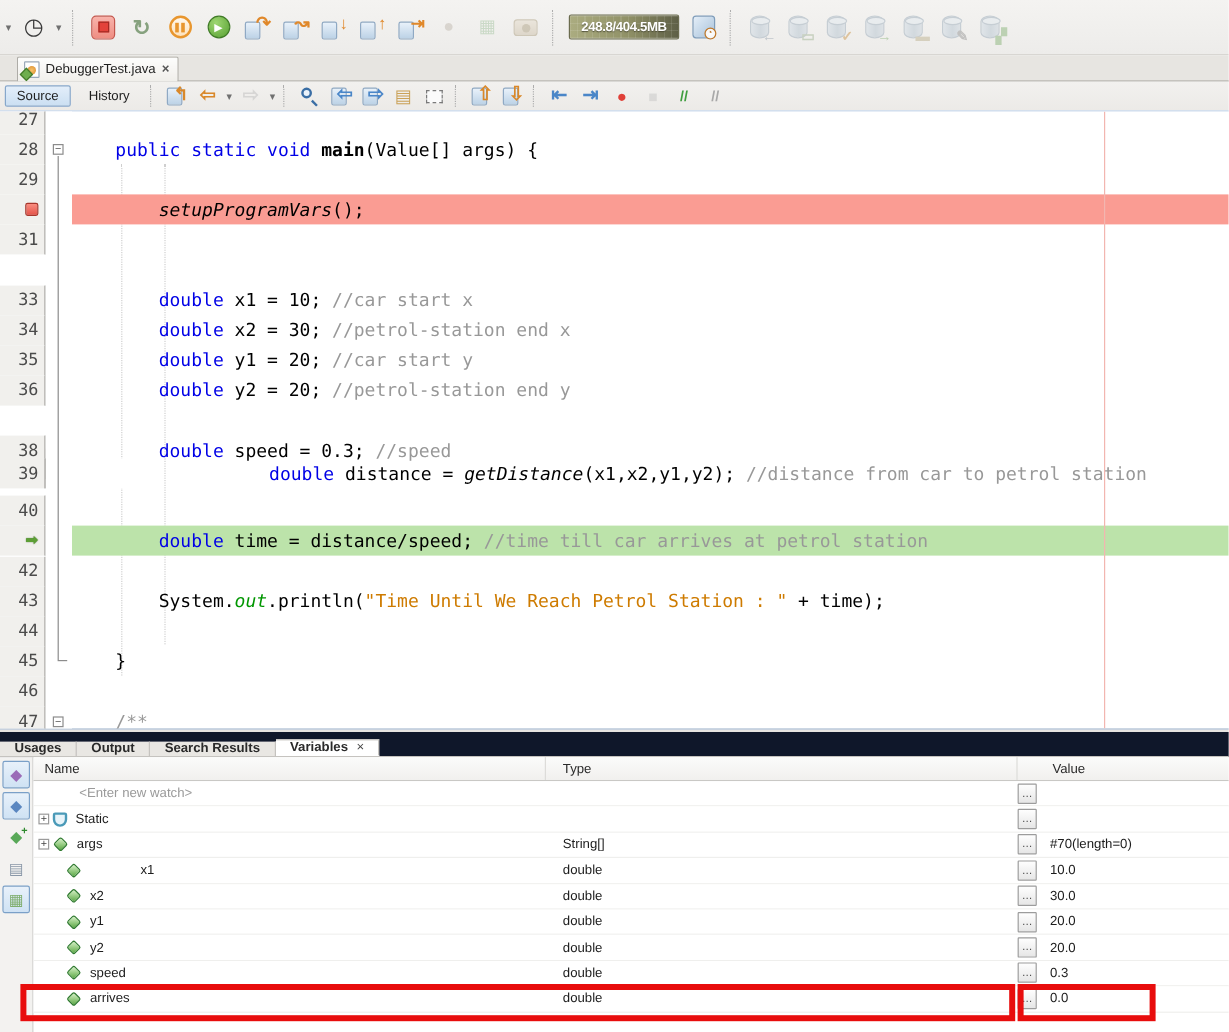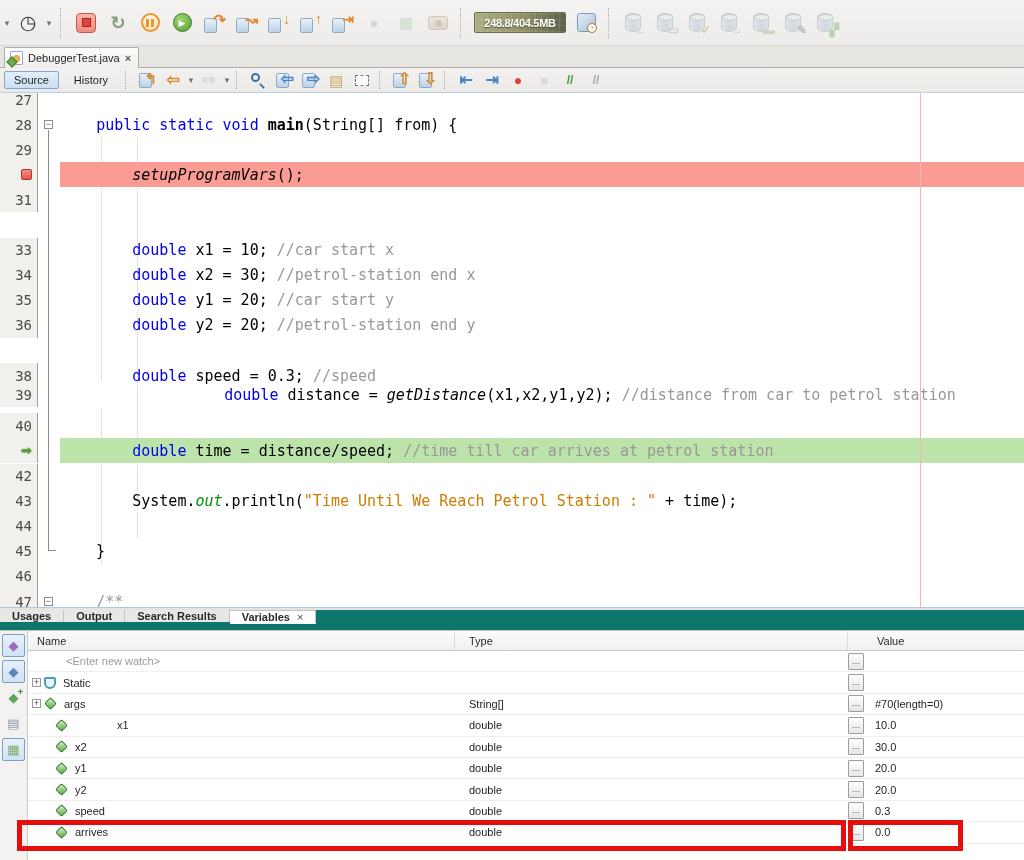--- a/index.html
+++ b/index.html
@@ -56,21 +56,21 @@
   .ic-lens { position:relative; width:18px; height:18px; }
   .ic-lens .c { position:absolute; left:2px; top:2px; width:9px; height:9px; border:2px solid #3a6ea5;
     border-radius:50%; background:#eaf2fa; }
   .ic-lens .h { position:absolute; left:12px; top:12px; width:2px; height:6px; background:#3a6ea5;
     transform:rotate(-45deg); }
   .ic-rectsel { width:14px; height:11px; border:1px dashed #7a7a7a; background:#fbfbfb; }
 
   
   .doc-tabbar { position:absolute; left:0; top:46px; width:1024px; height:22px; background:#e7e5e1;
     border-bottom:1px solid #aeaca7; display:flex; align-items:flex-end; }
-  .doc-tab { height:21px; margin-left:4px; background:linear-gradient(#fdfdfc,#f0eeea);
+  .doc-tab { height:21px; margin-left:14px; background:linear-gradient(#fdfdfc,#f0eeea);
     border:1px solid #aeaca7; border-bottom:none; border-radius:2px 2px 0 0;
     display:flex; align-items:center; padding:0 7px 0 5px; gap:5px; position:relative; top:1px;justify-content:center; }
   .doc-tab .lbl { font-size:11px; color:#1f1f1f; }
   .doc-tab .close { font-size:11px; color:#555; font-weight:bold; cursor:default; }
   .java-icon { position:relative; width:13px; height:14px; background:#fff; border:1px solid #9aa8b8;
     border-radius:1px; }
   .java-icon:before { content:""; position:absolute; left:2px; top:3px; width:7px; height:7px;
     background:radial-gradient(#f8c26a,#d98a2b); border-radius:50%; }
   .java-icon:after { content:""; position:absolute; left:-3px; bottom:-2px; width:6px; height:6px;
     background:#6fae4e; border:1px solid #447a2a; transform:rotate(45deg); }
@@ -111,22 +111,22 @@
   .fold-box { position:absolute; width:9px; height:9px; background:#fff; border:1px solid #8c8c8c;
     font-size:9px; line-height:7px; text-align:center; color:#555; z-index:3;
     font-family:"Liberation Sans", sans-serif; }
   .fold-line { position:absolute; width:0; border-left:1px solid #8c8c8c; z-index:2; }
   .fold-tick { position:absolute; height:0; border-top:1px solid #8c8c8c; z-index:2; }
   .margin-line { position:absolute; top:0; height:514px; width:0; border-left:1px solid #f2b6b0; z-index:4; }
 
   
   .splitter { position:absolute; left:0; top:607px; width:1024px; height:3px;
     background:#e6e4e1; border-top:1px solid #b3c6dd; }
-  .panel-tabs { position:absolute; left:0; top:610px; width:1024px; height:21px; background:#0f766e;
-    border-bottom:1px solid #c5c3bf; display:flex; align-items:flex-start; }
+  .panel-tabs { position:absolute; left:0; top:610px; width:1024px; height:21px; background:#0f172a;
+    border-bottom:1px solid #c5c3bf; display:flex; align-items:flex-end; }
   .p-tab { display:flex; align-items:center; padding:0 12px; font-size:11px; font-weight:bold;
     color:#2a2a2a; border-right:1px solid #c5c3bf; background:#e9e7e3; gap:7px; }
   .p-tab.active { background:#fff; border-top:1px solid #c5c3bf; border-bottom:1px solid #fff; }
   .p-tab .close { font-weight:normal; color:#444; font-size:11px; }
 
   .panel-side { position:absolute; left:0; top:631px; width:28px; height:229px; background:#f3f2f0;
     border-right:1px solid #cccbc8; display:flex; flex-direction:column; align-items:center;
     padding-top:3px; gap:3px; }
   .side-btn { position:relative; width:23px; height:23px; border:1px solid transparent; border-radius:2px;
     display:flex; align-items:center; justify-content:center; font-size:13px; }
@@ -352,21 +352,21 @@
       <div class="indent-guide" style="left: 101px; top: 44px; height: 426px;"></div>
       <div class="indent-guide" style="left: 137px; top: 44px; height: 400px;"></div>
       <div class="code-row" style="top: -6px;">
         <div class="gut">27</div>
         <div class="foldcol"></div>
         <div class="codecell"></div>
       </div>
       <div class="code-row" style="top: 19.1px;">
         <div class="gut">28</div>
         <div class="foldcol"></div>
-        <div class="codecell"><span>    </span><span class="seg-k">public</span><span> </span><span class="seg-k">static</span><span> </span><span class="seg-k">void</span><span> </span><span class="seg-b">main</span><span>(String[] from) {</span></div>
+        <div class="codecell"><span>    </span><span class="seg-k">public</span><span> </span><span class="seg-k">static</span><span> </span><span class="seg-k">void</span><span> </span><span class="seg-b">main</span><span>(Value[] args) {</span></div>
       </div>
       <div class="fold-box" style="left: 44px; top: 27.1px;">−</div>
       <div class="code-row" style="top: 44.2px;">
         <div class="gut">29</div>
         <div class="foldcol"></div>
         <div class="codecell"></div>
       </div>
       <div class="code-row row-bp" style="top: 69.3px;">
         <div class="gut">
           <span class="bp-square"></span>

